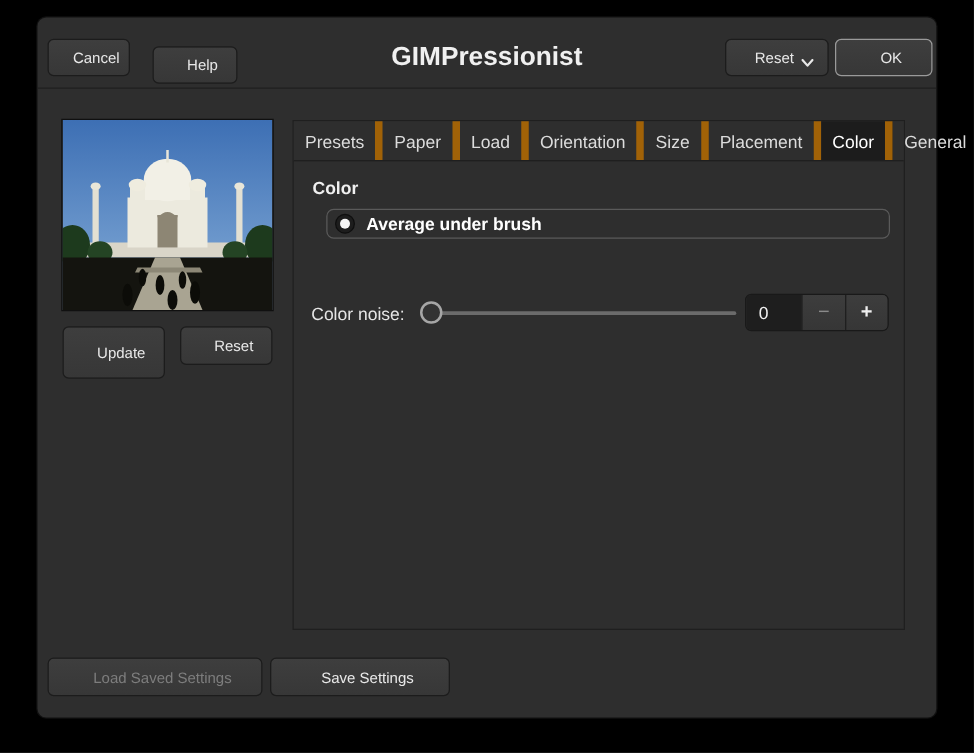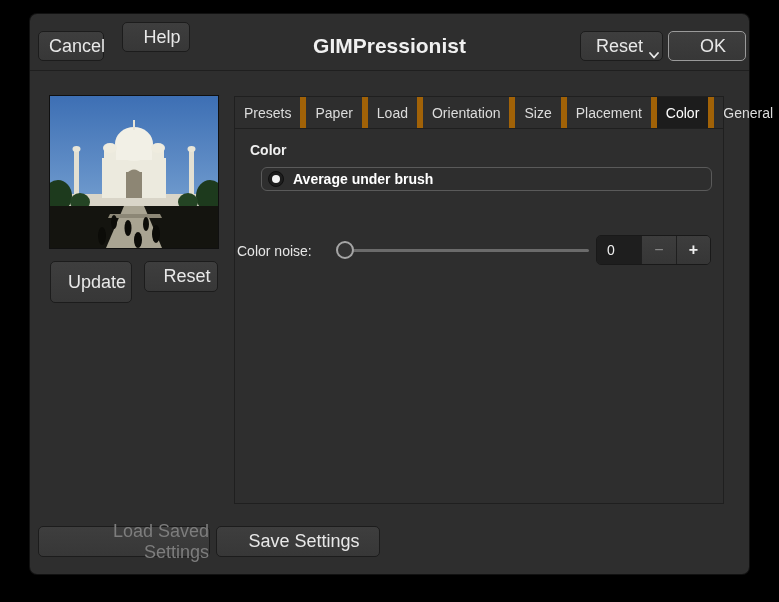--- a/index.html
+++ b/index.html
@@ -21,26 +21,26 @@
   
   .header {
     position:absolute; left:0; top:0; right:0; height:56px;
     border-bottom:1px solid #1f1f1f;
   }
   .btn {
     position:absolute; height:30px; box-sizing:border-box;
     background:linear-gradient(#3e3e3e,#373737);
     border:1px solid #1c1c1c;
     border-radius:5px;
-    color:#e8e8e8; font-size:18px;
+    color:#e8e8e8; font-size:12px;
     display:flex; align-items:center; justify-content:center;
     gap:6px; cursor:default; user-select:none;padding-left:12px;
   }
   .btn-cancel  { left:8px;   top:17px; width:66px; }
-  .btn-help    { left:92px;  top:8px; width:68px; }
+  .btn-help    { left:92px;  top:23px; width:68px; }
   .btn-resetdd { left:550px; top:17px; width:83px; }
   .btn-ok      { left:638px; top:17px; width:78px; border:1px solid #9a9a9a; }
   .title {
     position:absolute; left:0; right:0; top:17px; height:30px;
     line-height:30px; text-align:center;
     color:#f0f0f0; font-size:21px; font-weight:bold;
   }
   .chev { display:inline-block; width:10px; height:7px; }
   
   .preview-img {
@@ -87,21 +87,21 @@
     position:relative; flex:none;
   }
   .radio.checked { background:#1d1d1d; border-color:#0f0f0f; }
   .radio.checked::after {
     content:""; position:absolute; left:3px; top:3px; width:8px; height:8px;
     border-radius:50%; background:#f4f4f4;
   }
   .radio-label-selected { color:#ffffff; font-weight:bold; }
   .radio-label { color:#d2d2d2; }
   .noise-label {
-    position:absolute; left:2px; top:114px;
+    position:absolute; left:14px; top:114px;
     color:#e6e6e6; font-size:14px;text-align:center;
   }
   .slider-track {
     position:absolute; left:104px; top:120px; width:250px; height:3px;
     background:#6b6b6b; border-radius:2px;
   }
   .slider-handle {
     position:absolute; left:101px; top:112px; width:18px; height:18px;
     box-sizing:border-box; border-radius:50%;
     background:#333333; border:2px solid #a6a6a6;
@@ -118,21 +118,21 @@
   .spin-btn {
     width:35px; background:linear-gradient(#3d3d3d,#363636);
     border-left:1px solid #1f1f1f;
     display:flex; align-items:center; justify-content:center;
     font-size:16px; box-sizing:border-box; cursor:default; user-select:none;
   }
   .spin-minus { color:#8a8a8a; }
   .spin-plus  { color:#efefef; font-weight:bold; }
   
   .btn-load { left:8px;   top:512px; width:172px; height:31px; color:#7d7d7d;text-align:right; }
-  .btn-save { left:186px; top:512px; width:164px; height:31px; }
+  .btn-save { left:186px; top:512px; width:144px; height:31px; }
 </style>
 </head>
 <body>
 
 <div class="window">
 
   <div class="header">
     <div class="btn btn-cancel">
       <span>Cancel</span>
     </div>

